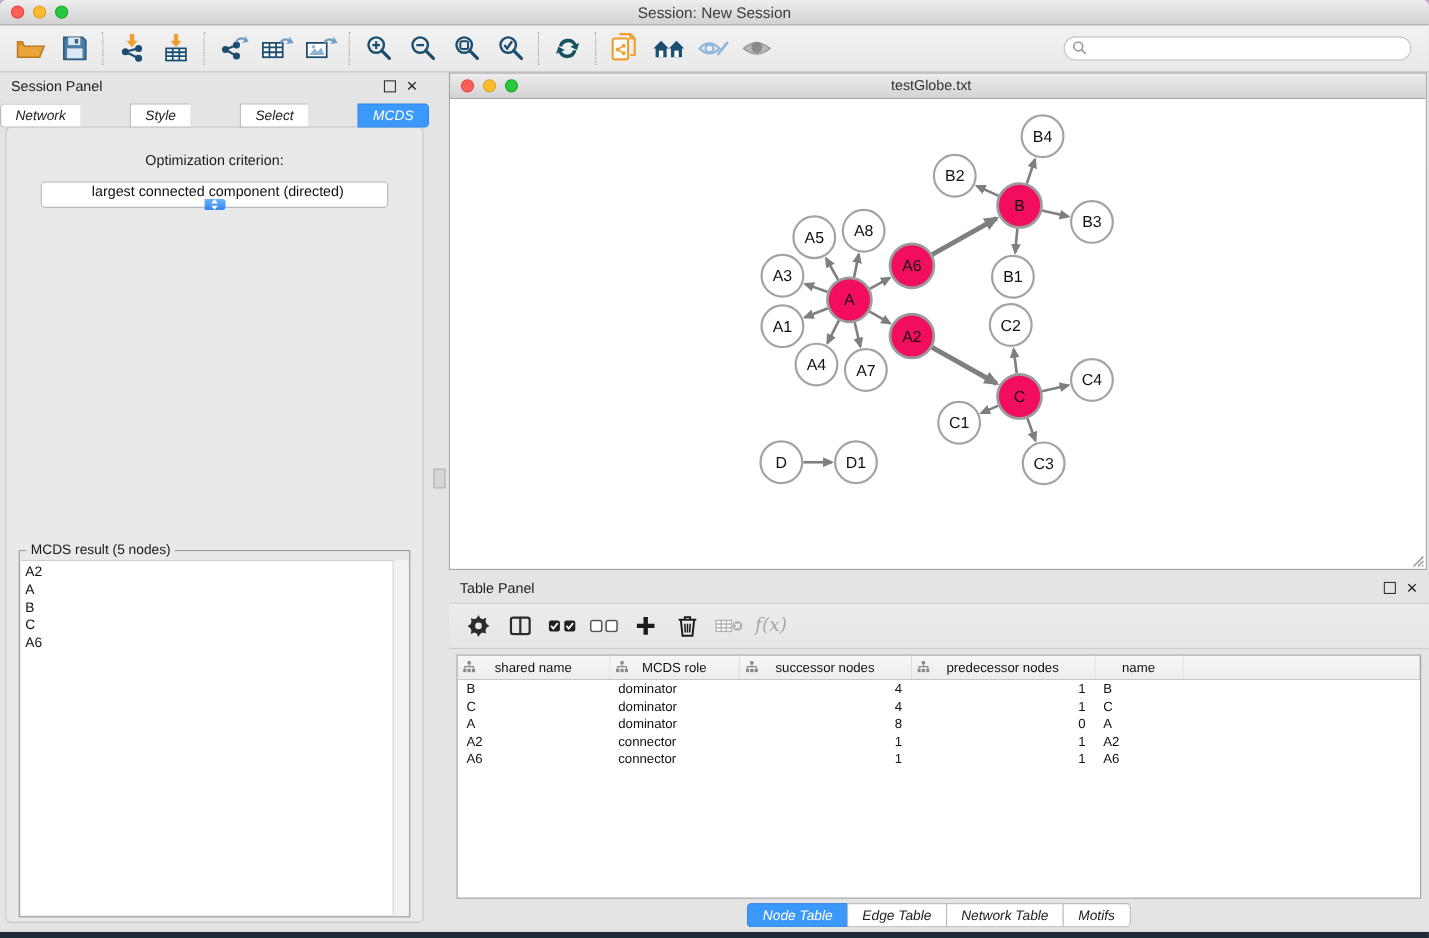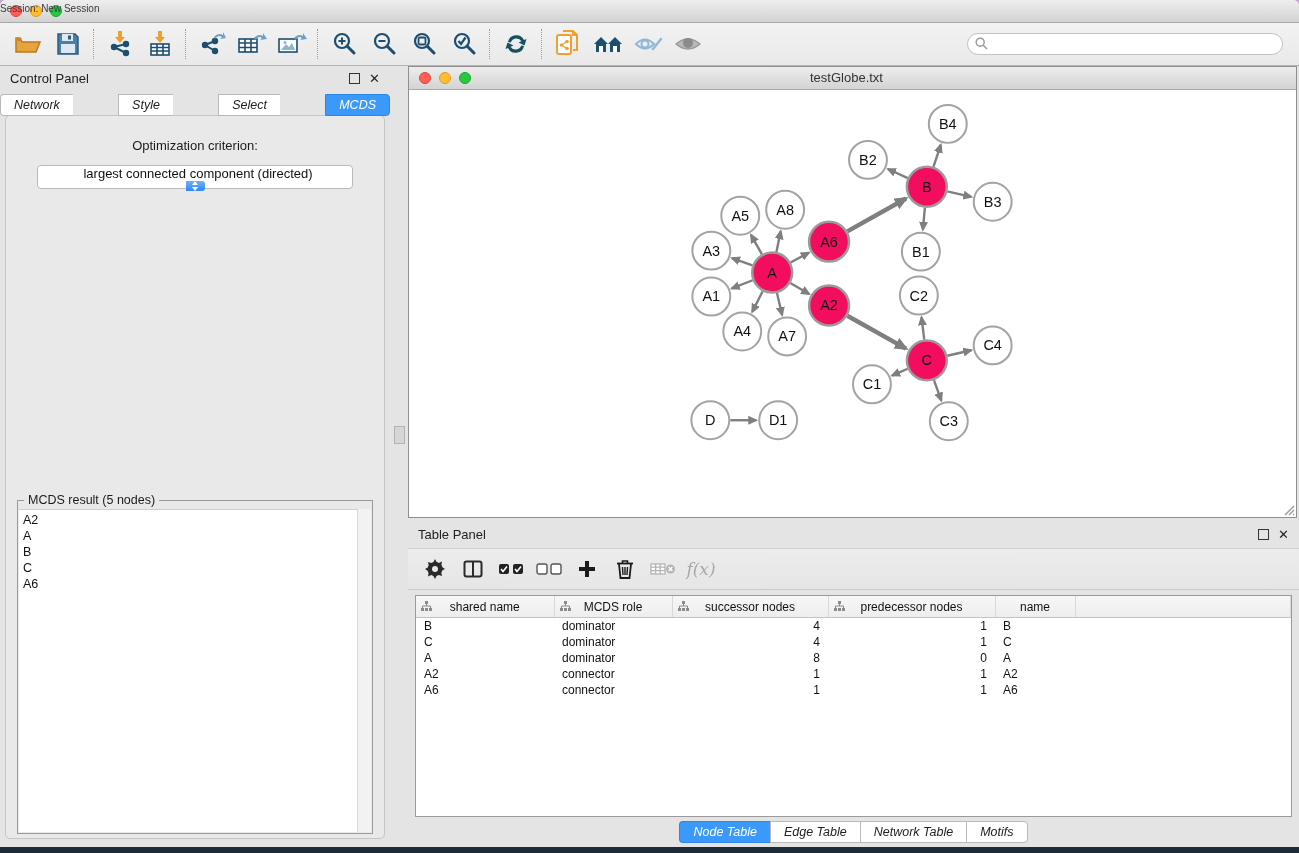--- a/index.html
+++ b/index.html
@@ -20,22 +20,22 @@
     background:linear-gradient(#eeeeee,#d2d2d2);
     border-bottom:1px solid #a9a9a9;
   }
   .traffic{position:absolute;top:5px;display:flex;gap:8px;}
   .titlebar .traffic{left:10px;}
   .tl{width:12px;height:12px;border-radius:50%;box-sizing:border-box;}
   .tl.red{background:#ff5f57;border:1px solid #e0443e;}
   .tl.yellow{background:#febc2e;border:1px solid #d9a022;}
   .tl.green{background:#28c840;border:1px solid #1ba72e;}
   .titlebar .wtitle{
-    position:absolute;left:0;right:0;top:3px;text-align:left;
-    font-size:10px;color:#3c3c3c;
+    position:absolute;left:0;right:0;top:3px;text-align:center;
+    font-size:14px;color:#3c3c3c;
   }
   
   .toolbar{
     height:42px;flex:0 0 42px;display:flex;align-items:center;
     background:linear-gradient(#f2f2f2,#e9e9e9);
     border-bottom:1px solid #b4b4b4;padding:0 8px;
   }
   .tbtn{width:40px;height:34px;display:flex;align-items:center;justify-content:center;cursor:default;}
   .tsep{width:1px;height:30px;margin:0 5px;border-left:1px dotted #9c9c9c;}
   .searchwrap{margin-left:auto;margin-right:8px;position:relative;}
@@ -308,21 +308,21 @@
           <path d="M8.2 8.2 L12 12" stroke="#9a9a9a" stroke-width="1.5"></path>
         </svg>
       <input type="text" placeholder="" style="">
     </div>
   </div>
 
   <div class="main">
 
     <div class="cpanel">
       <div class="panel-head">
-        <span class="ptitle">Control Panel</span>
+        <span class="ptitle">Session Panel</span>
         <span class="pbtns">
           <span class="float-ico"></span>
           <span class="close-ico">✕</span>
         </span>
       </div>
       <div class="seg-tabs" id="cp-tabs">
           <div class="seg">Network</div>
           <div class="seg">Style</div>
           <div class="seg">Select</div>
           <div class="seg active">MCDS</div>

